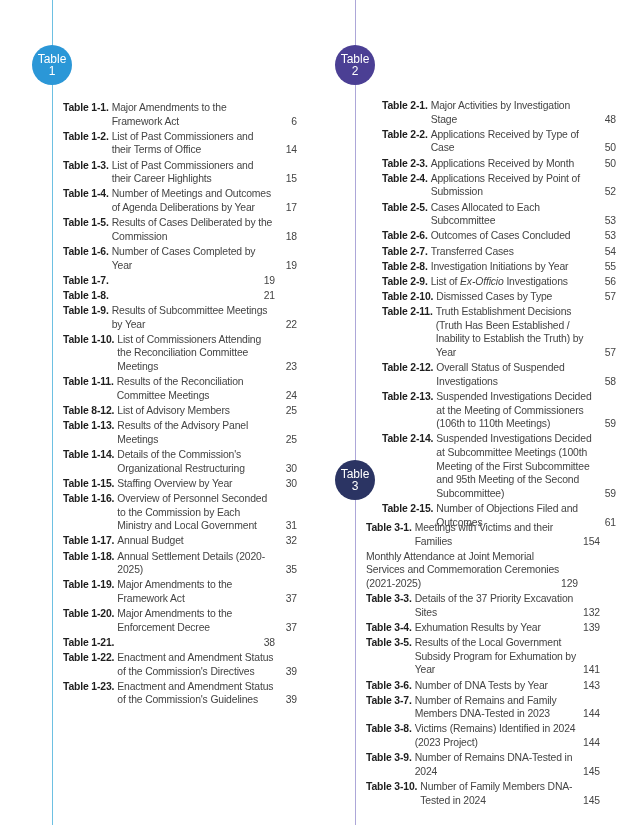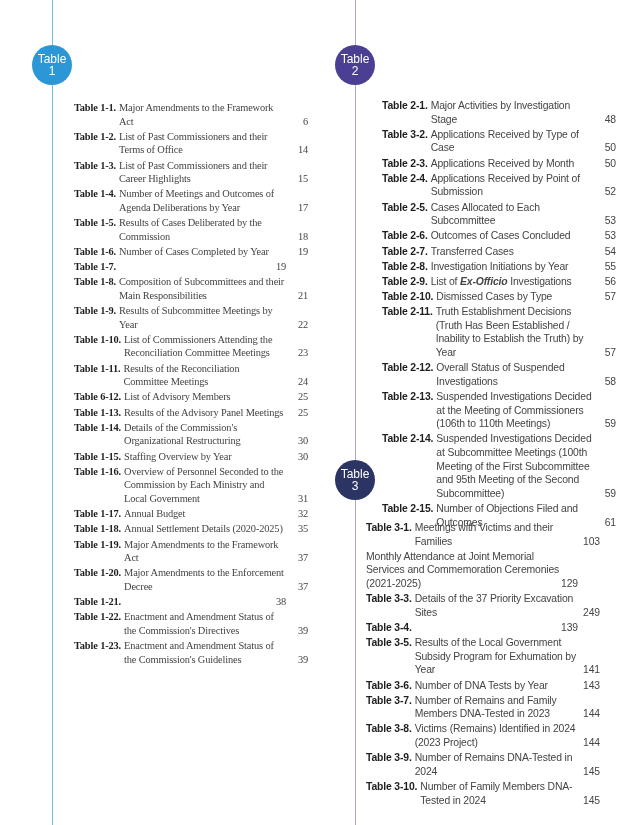--- a/index.html
+++ b/index.html
@@ -17,35 +17,35 @@
       color: #ffffff; font-size: 12px; line-height: 12px;
       display: flex; flex-direction: column; align-items: center; justify-content: center;
       text-align: center;
     }
     .badge span { display: block; }
     #badge-1 { left: 32px; top: 45px; background: #2b97d7; }
     #badge-2 { left: 335px; top: 45px; background: #4b3f94; }
     #badge-3 { left: 335px; top: 460px; background: #2b3463; }
 
     .toc { position: absolute; margin: 0; padding: 0; list-style: none; }
-    #toc-1 { left: 74px; top: 101px; width: 234px; font-family: Liberation Serif, serif; }
+    #toc-1 { left: 63px; top: 101px; width: 234px; }
     #toc-2 { left: 382px; top: 99px; width: 234px; }
     #toc-3 { left: 366px; top: 521px; width: 234px; }
 
     .entry {
       display: grid;
       grid-template-columns: auto 1fr 22px;
       font-size: 10.4px; line-height: 13.6px;
       margin-bottom: 1.6px;
       letter-spacing: -0.15px;
     }
     .entry .label { font-weight: bold; color: #1e1e1e; white-space: nowrap; padding-right: 3px; }
     .entry .title { color: #444; }
     .entry .page { text-align: right; color: #444; align-self: end; }
-    .entry .title i { font-style: italic; font-weight: bold; }
+    .entry .title i { font-style: italic; }
   </style>
 </head>
 <body>
 
 <div class="vline" id="vline-left"></div>
 <div class="vline" id="vline-right"></div>
 
 <div class="badge" id="badge-1">
   <span>Table</span>
   <span>1</span>
@@ -89,40 +89,39 @@
       <span class="label">Table 1-6.</span>
       <span class="title">Number of Cases Completed by Year</span>
       <span class="page">19</span>
     </li>
     <li class="entry">
       <span class="label">Table 1-7.</span>
       <span class="page">19</span>
     </li>
     <li class="entry">
       <span class="label">Table 1-8.</span>
-      <span class="title">Composition of Subcommittees and their Main Responsibilities</span>
       <span class="page">21</span>
     </li>
     <li class="entry">
       <span class="label">Table 1-9.</span>
       <span class="title">Results of Subcommittee Meetings by Year</span>
       <span class="page">22</span>
     </li>
     <li class="entry">
       <span class="label">Table 1-10.</span>
       <span class="title">List of Commissioners Attending the Reconciliation Committee Meetings</span>
       <span class="page">23</span>
     </li>
     <li class="entry">
       <span class="label">Table 1-11.</span>
       <span class="title">Results of the Reconciliation Committee Meetings</span>
       <span class="page">24</span>
     </li>
     <li class="entry">
-      <span class="label">Table 6-12.</span>
+      <span class="label">Table 8-12.</span>
       <span class="title">List of Advisory Members</span>
       <span class="page">25</span>
     </li>
     <li class="entry">
       <span class="label">Table 1-13.</span>
       <span class="title">Results of the Advisory Panel Meetings</span>
       <span class="page">25</span>
     </li>
     <li class="entry">
       <span class="label">Table 1-14.</span>
@@ -174,21 +173,21 @@
       <span class="page">39</span>
     </li>
   </ul>
 <ul class="toc" id="toc-2">
     <li class="entry">
       <span class="label">Table 2-1.</span>
       <span class="title">Major Activities by Investigation Stage</span>
       <span class="page">48</span>
     </li>
     <li class="entry">
-      <span class="label">Table 3-2.</span>
+      <span class="label">Table 2-2.</span>
       <span class="title">Applications Received by Type of Case</span>
       <span class="page">50</span>
     </li>
     <li class="entry">
       <span class="label">Table 2-3.</span>
       <span class="title">Applications Received by Month</span>
       <span class="page">50</span>
     </li>
     <li class="entry">
       <span class="label">Table 2-4.</span>
@@ -248,33 +247,34 @@
     <li class="entry">
       <span class="label">Table 2-15.</span>
       <span class="title">Number of Objections Filed and Outcomes</span>
       <span class="page">61</span>
     </li>
   </ul>
 <ul class="toc" id="toc-3">
     <li class="entry">
       <span class="label">Table 3-1.</span>
       <span class="title">Meetings with Victims and their Families</span>
-      <span class="page">103</span>
+      <span class="page">154</span>
     </li>
     <li class="entry">
       <span class="title">Monthly Attendance at Joint Memorial Services and Commemoration Ceremonies (2021-2025)</span>
       <span class="page">129</span>
     </li>
     <li class="entry">
       <span class="label">Table 3-3.</span>
       <span class="title">Details of the 37 Priority Excavation Sites</span>
-      <span class="page">249</span>
+      <span class="page">132</span>
     </li>
     <li class="entry">
       <span class="label">Table 3-4.</span>
+      <span class="title">Exhumation Results by Year</span>
       <span class="page">139</span>
     </li>
     <li class="entry">
       <span class="label">Table 3-5.</span>
       <span class="title">Results of the Local Government Subsidy Program for Exhumation by Year</span>
       <span class="page">141</span>
     </li>
     <li class="entry">
       <span class="label">Table 3-6.</span>
       <span class="title">Number of DNA Tests by Year</span>

